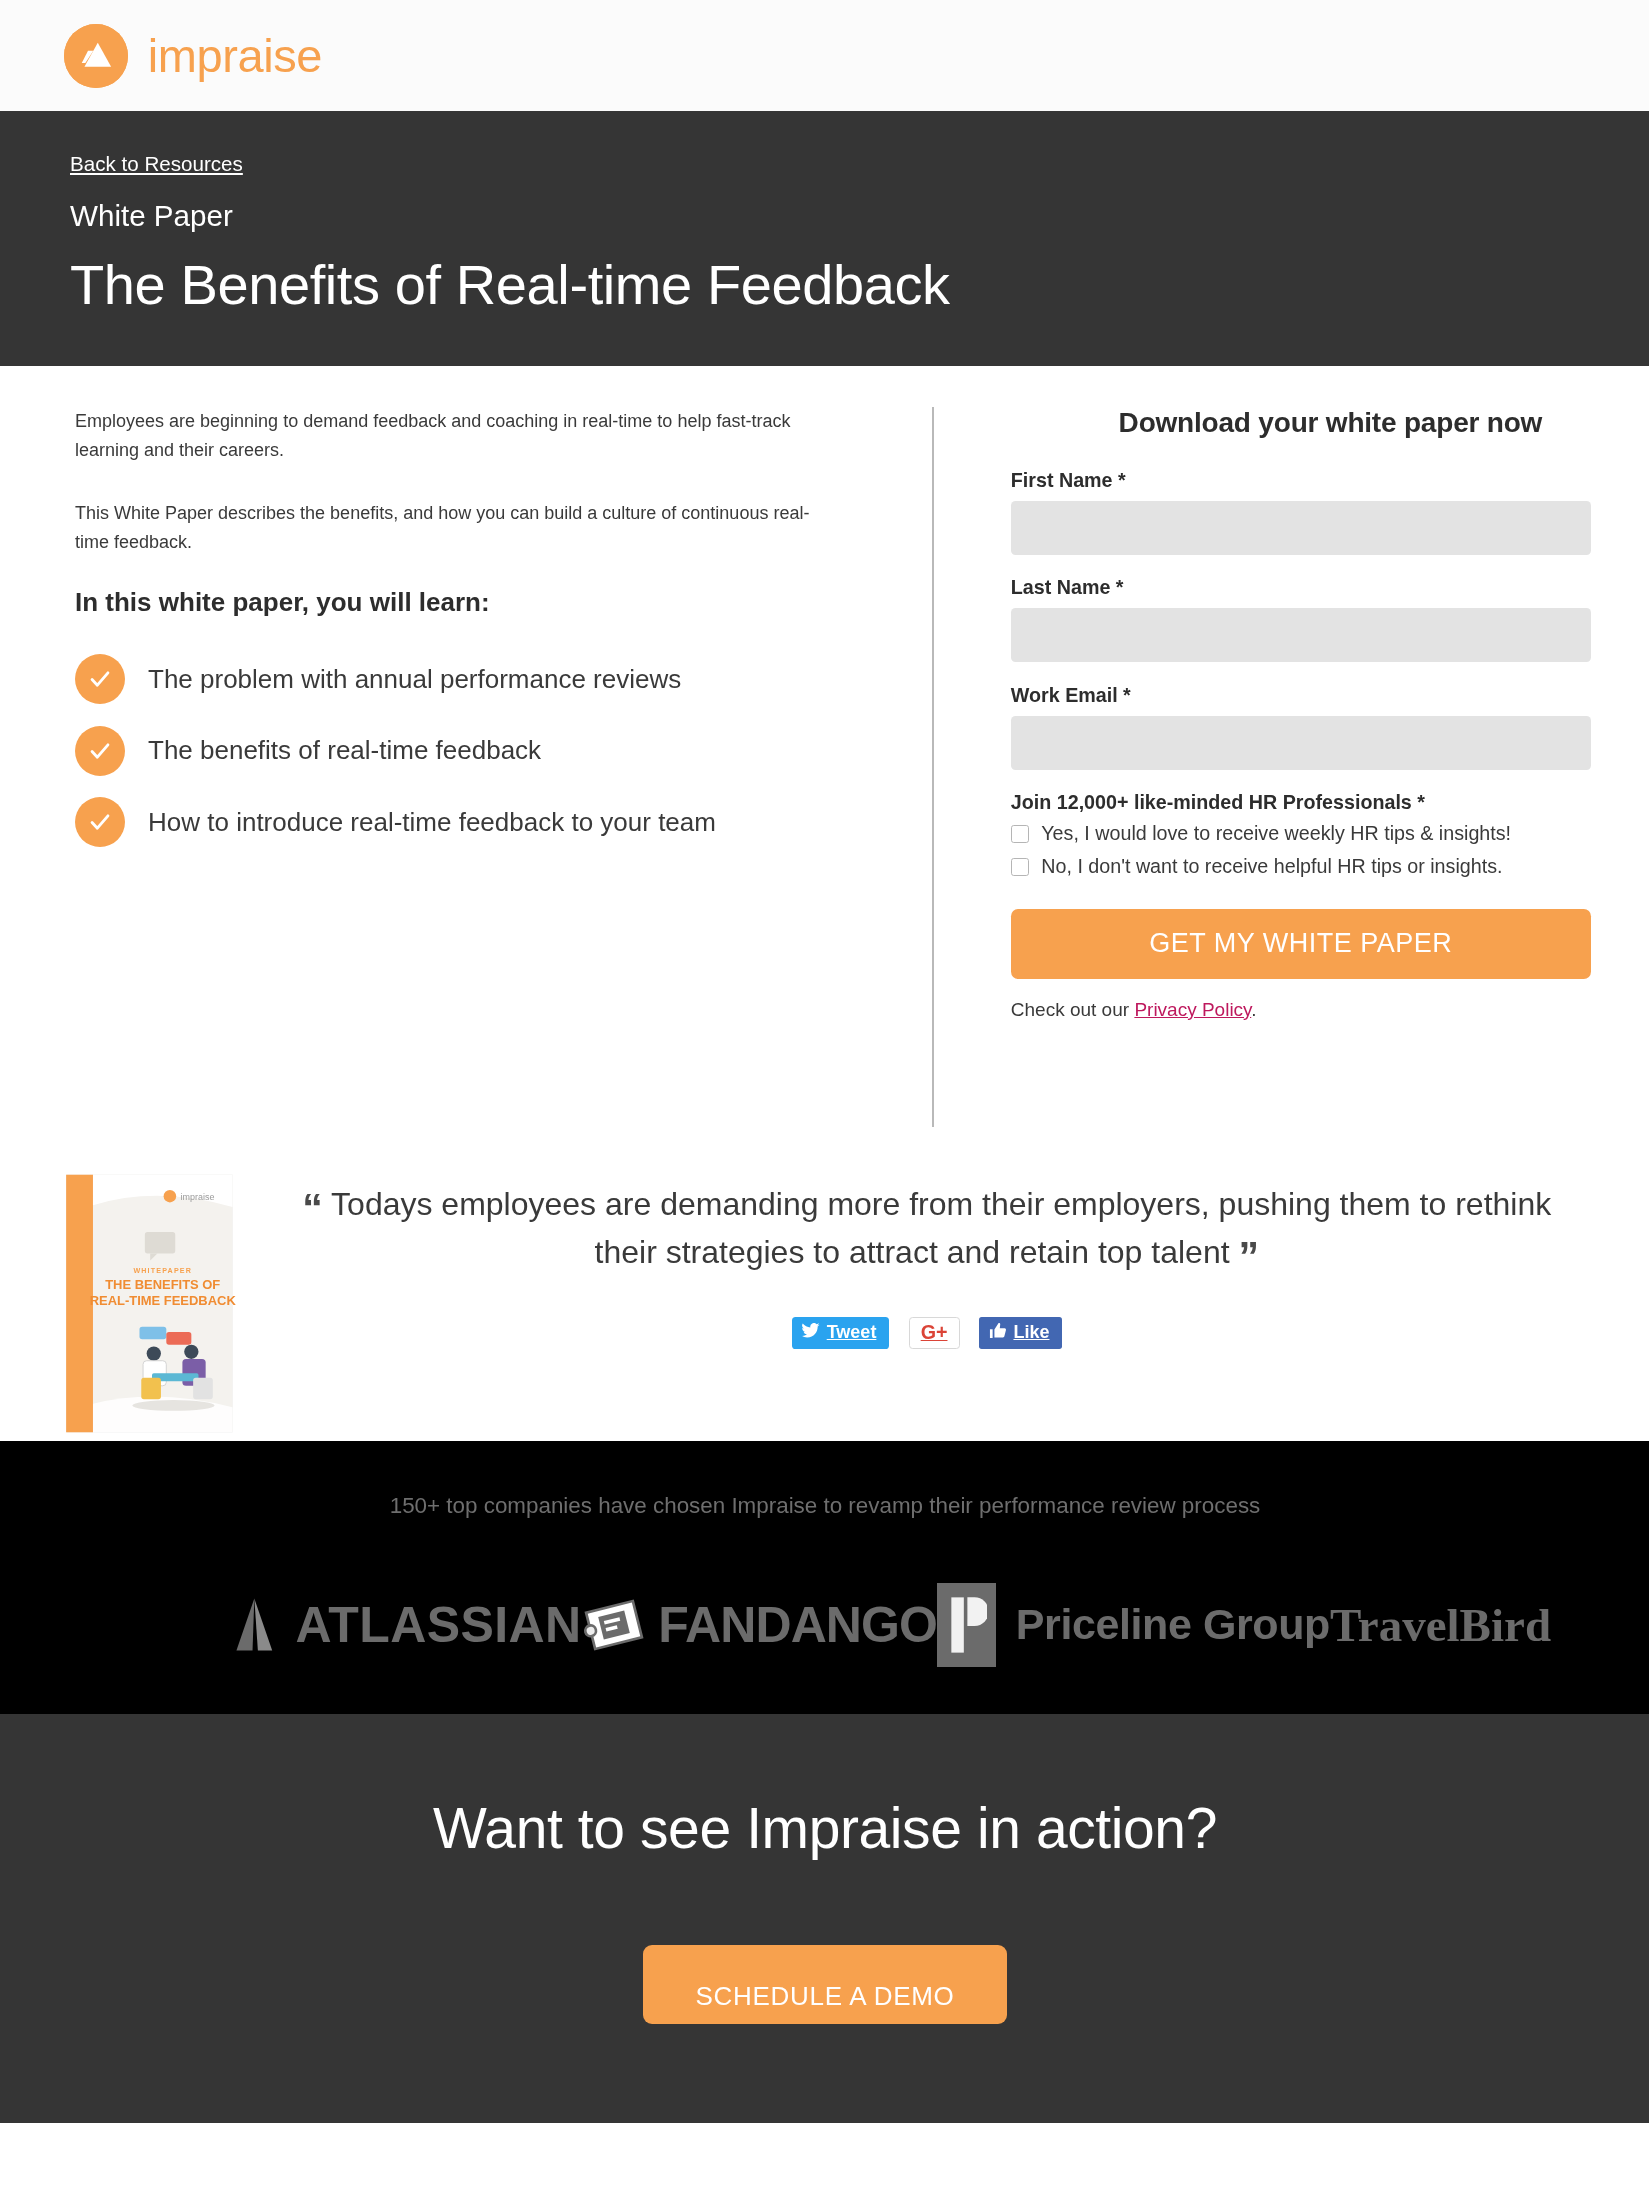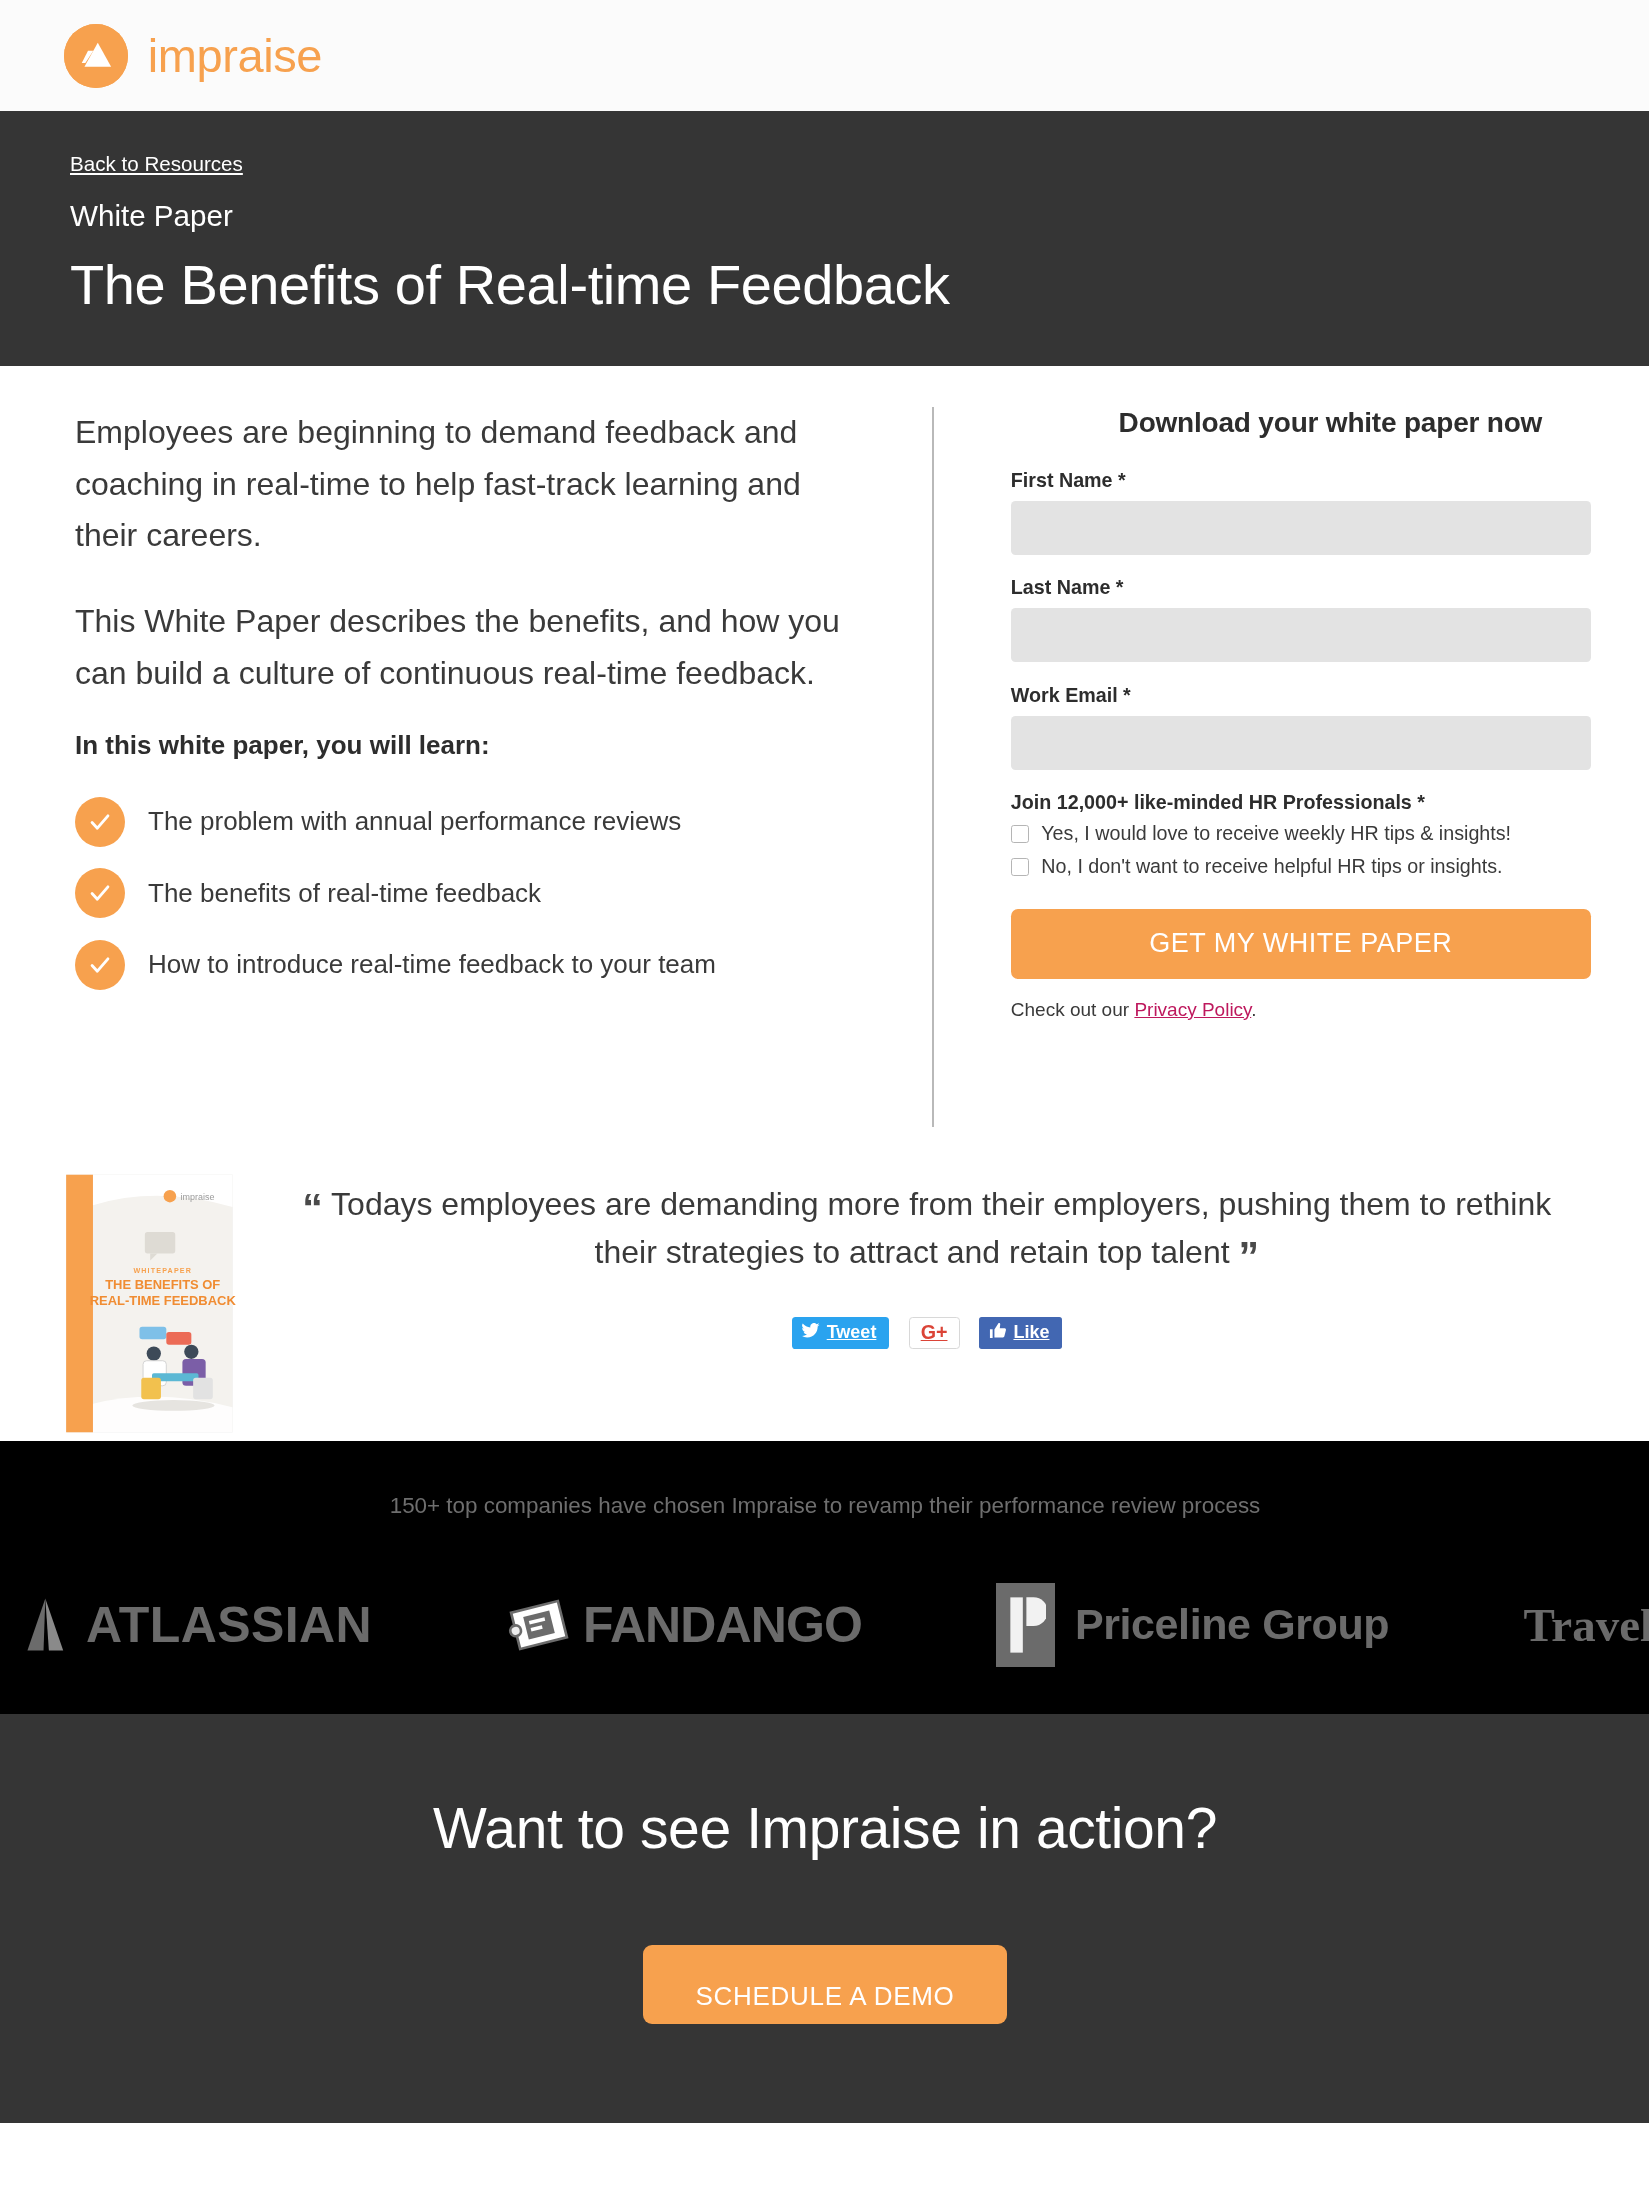--- a/index.html
+++ b/index.html
@@ -81,21 +81,21 @@
     background: #b9b9b9;
     height: 720px;
     flex: 0 0 auto;
   }
   .col-right {
     flex: 1;
     padding: 0 0 0 77px;
   }
 
   .para {
-    font-size: 32px;
+    font-size: 18px;
     line-height: 1.62;
     color: #3a3a3a;
     margin-bottom: 30px;
   }
   .para.lead { margin-bottom: 34px; }
   .learn-head {
     font-size: 26px;
     font-weight: 700;
     color: #2d2d2d;
     margin-bottom: 36px;
@@ -272,23 +272,24 @@
   }
   .logos-caption {
     text-align: center;
     font-size: 22.4px;
     color: #6e6e6e;
     margin-bottom: 52px;
   }
   .logos-row {
     display: flex;
     align-items: center;
-    justify-content: space-between;
+    justify-content: center;
     padding: 0 21.5px 0 21.5px;
     height: 107px;
+    margin-left: 16px;
   }
   .logo-item {
     display: flex;
     align-items: center;
     color: #6b6b6b;
     flex: 0 0 auto;
   }
   .logo-atlassian { font-size: 50px; font-weight: 700; letter-spacing: 0.4px; }
   .logo-fandango { font-size: 50px; font-weight: 700; letter-spacing: -0.9px; }
   .logo-priceline { font-size: 43px; font-weight: 700; letter-spacing: -0.4px; }

